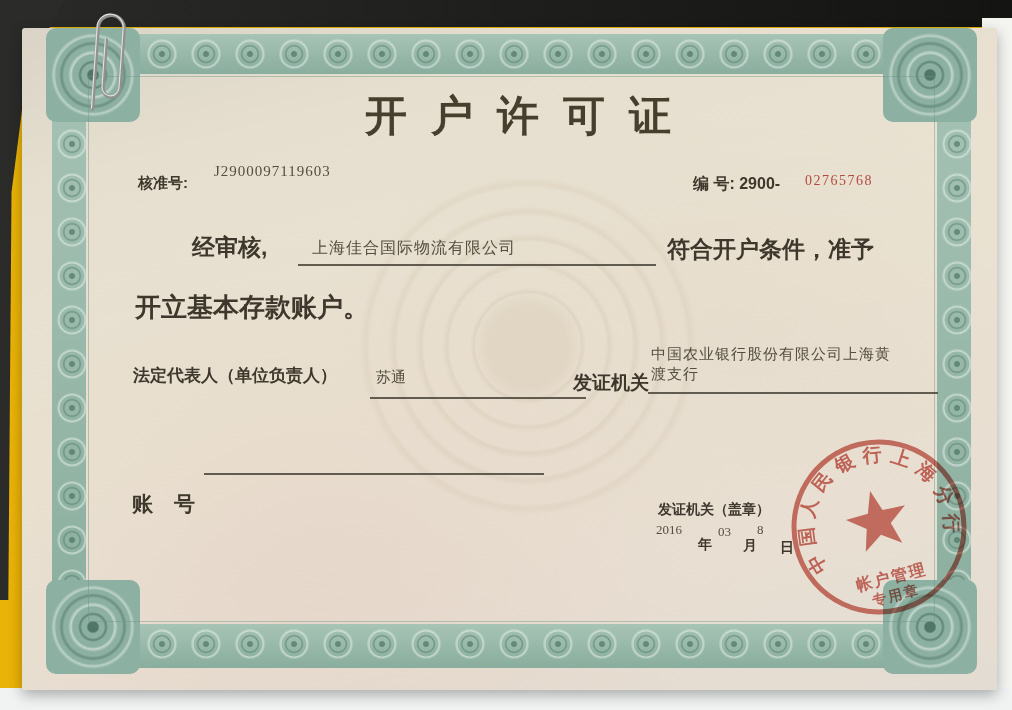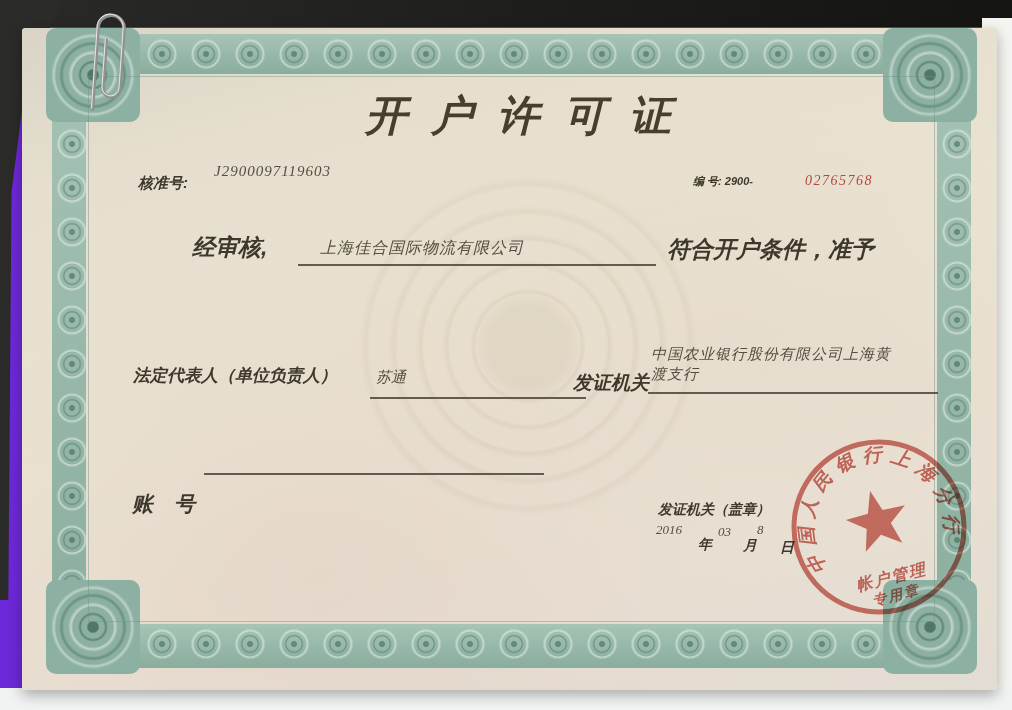--- a/index.html
+++ b/index.html
@@ -1,18 +1,18 @@
 <!DOCTYPE html>
 <html><head>
 <meta charset="utf-8">
 <style>
   html,body{margin:0;padding:0;}
   body{width:1012px;height:710px;overflow:hidden;background:#ebecea;
        font-family:"Liberation Sans","DejaVu Sans",sans-serif;}
-  .photo{position:relative;width:1012px;height:710px;background:#6d28d9;font-style:italic;}
+  .photo{position:relative;width:1012px;height:710px;background:#eab308;}
 
   
   .bg-top{position:absolute;top:0;left:0;width:1012px;height:27px;
           background:linear-gradient(90deg,#2a2a28 0%,#1d1d1b 55%,#141412 100%);}
   .bg-left-wedge{position:absolute;top:0;left:0;width:64px;height:600px;background:#2b2b29;
           clip-path:polygon(0 0,100% 0,42% 12%,18% 32%,13% 100%,0 100%);}
   .bg-right{position:absolute;top:18px;right:0;width:30px;height:672px;background:#f4f4f1;}
   .bg-bottom{position:absolute;left:0;bottom:0;width:1012px;height:22px;background:#f1f3f3;}
 
   
@@ -104,28 +104,29 @@
       <div class="inner-line"></div>
     </div>
 
     <div class="watermark"></div>
 
     <div class="abs title">开户许可证</div>
 
     <div class="abs label" style="left:116px;top:146px;font-size:15px;">核准号:</div>
     <div class="abs fill" style="left:192px;top:135px;font-size:15px;letter-spacing:1px;">J2900097119603</div>
 
-    <div class="abs label" style="left:671px;top:146px;font-size:11px;">编 号: 2900-</div>
+    <div class="abs label" style="left:671px;top:146px;font-size:16px;">编 号: 2900-</div>
     <div class="abs fill red-num" style="left:783px;top:145px;font-size:14px;letter-spacing:1.5px;">02765768</div>
 
     <div class="abs label" style="left:170px;top:204px;font-size:23px;">经审核,</div>
-    <div class="abs fill" style="left:298px;top:210px;font-size:16px;letter-spacing:1px;">上海佳合国际物流有限公司</div>
+    <div class="abs fill" style="left:290px;top:210px;font-size:16px;letter-spacing:1px;">上海佳合国际物流有限公司</div>
     <div class="underline" style="left:276px;top:236px;width:358px;"></div>
     <div class="abs label" style="left:645px;top:206px;font-size:23px;">符合开户条件，准予</div>
 
+    <div class="abs label" style="left:113px;top:262px;font-size:26px;">开立基本存款账户。</div>
 
     <div class="abs label" style="left:111px;top:336px;font-size:17px;">法定代表人（单位负责人）</div>
     <div class="abs fill" style="left:354px;top:340px;font-size:15px;">苏通</div>
     <div class="underline" style="left:348px;top:369px;width:216px;"></div>
 
     <div class="abs label" style="left:551px;top:342px;font-size:19px;">发证机关</div>
     <div class="abs fill" style="left:629px;top:317px;font-size:15px;letter-spacing:1px;">中国农业银行股份有限公司上海黄</div>
     <div class="abs fill" style="left:629px;top:337px;font-size:15px;letter-spacing:1px;">渡支行</div>
     <div class="underline" style="left:626px;top:364px;width:290px;"></div>
 

